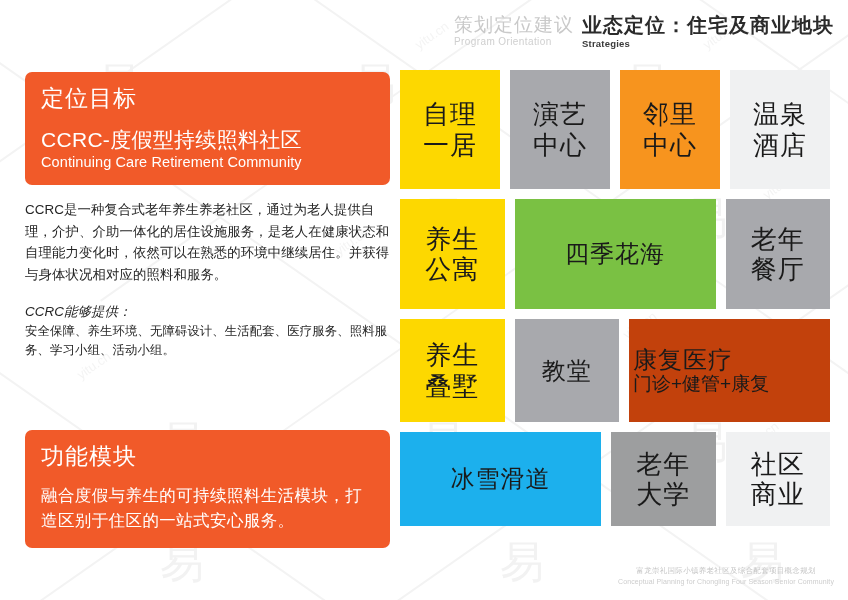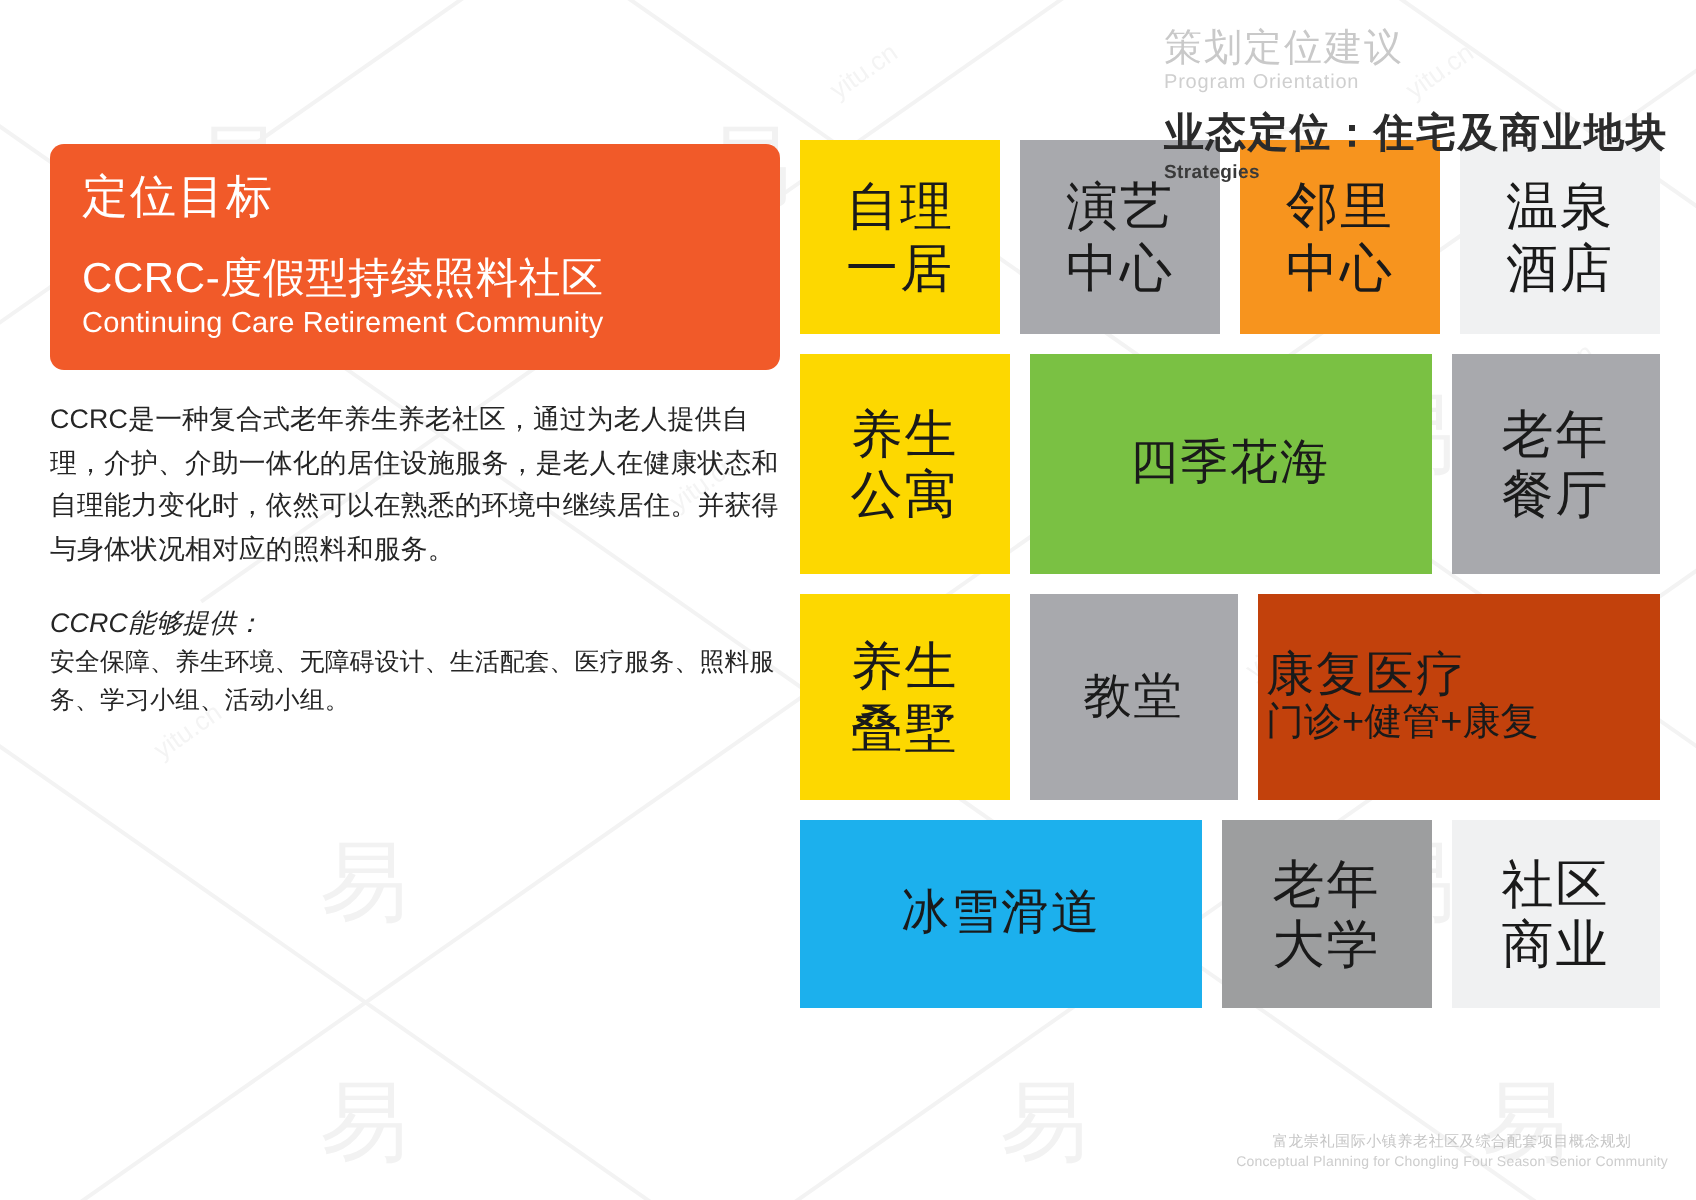--- a/index.html
+++ b/index.html
@@ -55,21 +55,20 @@
 
   
   .header {
     position: absolute;
     top: 14px;
     right: 14px;
     display: flex;
     align-items: flex-start;
     gap: 8px;
     z-index: 3;
-    flex-direction: column;
   }
   .hdr-block { text-align: left; }
   .hdr-cn-light {
     font-size: 19px;
     color: #c9c9c9;
     letter-spacing: 1px;
     line-height: 1.12;
     white-space: nowrap;
   }
   .hdr-en-light {
@@ -194,21 +193,21 @@
     padding: 4px;
   }
   .tile-label {
     line-height: 1.16;
     letter-spacing: 1px;
     white-space: pre-line;
   }
   .tile.c1 { flex: 1 1 0; }
   .tile.c2 { flex: 2 1 0; }
 
-  .r1 { height: 97px; }
+  .r1 { height: 119px; }
   .r2 { height: 110px; }
   .r3 { height: 103px; }
   .r4 { height: 94px; }
 
   .tile-lbl-lg   { font-size: 26px; }
   .tile-lbl-md   { font-size: 24px; }
   .sub-line      { font-size: 19px; letter-spacing: 0px; }
 
   
   .footer {
@@ -290,20 +289,24 @@
     </div>
 
     <div class="body-text">
       <div class="lead">CCRC是一种复合式老年养生养老社区，通过为老人提供自理，介护、介助一体化的居住设施服务，是老人在健康状态和自理能力变化时，依然可以在熟悉的环境中继续居住。并获得与身体状况相对应的照料和服务。</div>
       <div class="para-gap"></div>
       <div class="offer-head">CCRC能够提供：</div>
       <div class="offer-list">安全保障、养生环境、无障碍设计、生活配套、医疗服务、照料服务、学习小组、活动小组。</div>
     </div>
   </div>
 
+  <div class="panel-bottom">
+    <div class="panel-title">功能模块</div>
+    <div class="panel-bottom-body">融合度假与养生的可持续照料生活模块，打造区别于住区的一站式安心服务。</div>
+  </div>
 
   <div class="grid" id="tile-grid">
       <div class="grid-row r1">
         <div class="tile c1" style="background: rgb(253, 216, 0);">
           <div class="tile-label tile-lbl-lg" style="color: rgb(26, 26, 26);">自理
 一居</div>
         </div>
         <div class="tile c1" style="background: rgb(168, 169, 173);">
           <div class="tile-label tile-lbl-lg" style="color: rgb(26, 26, 26);">演艺
 中心</div>

